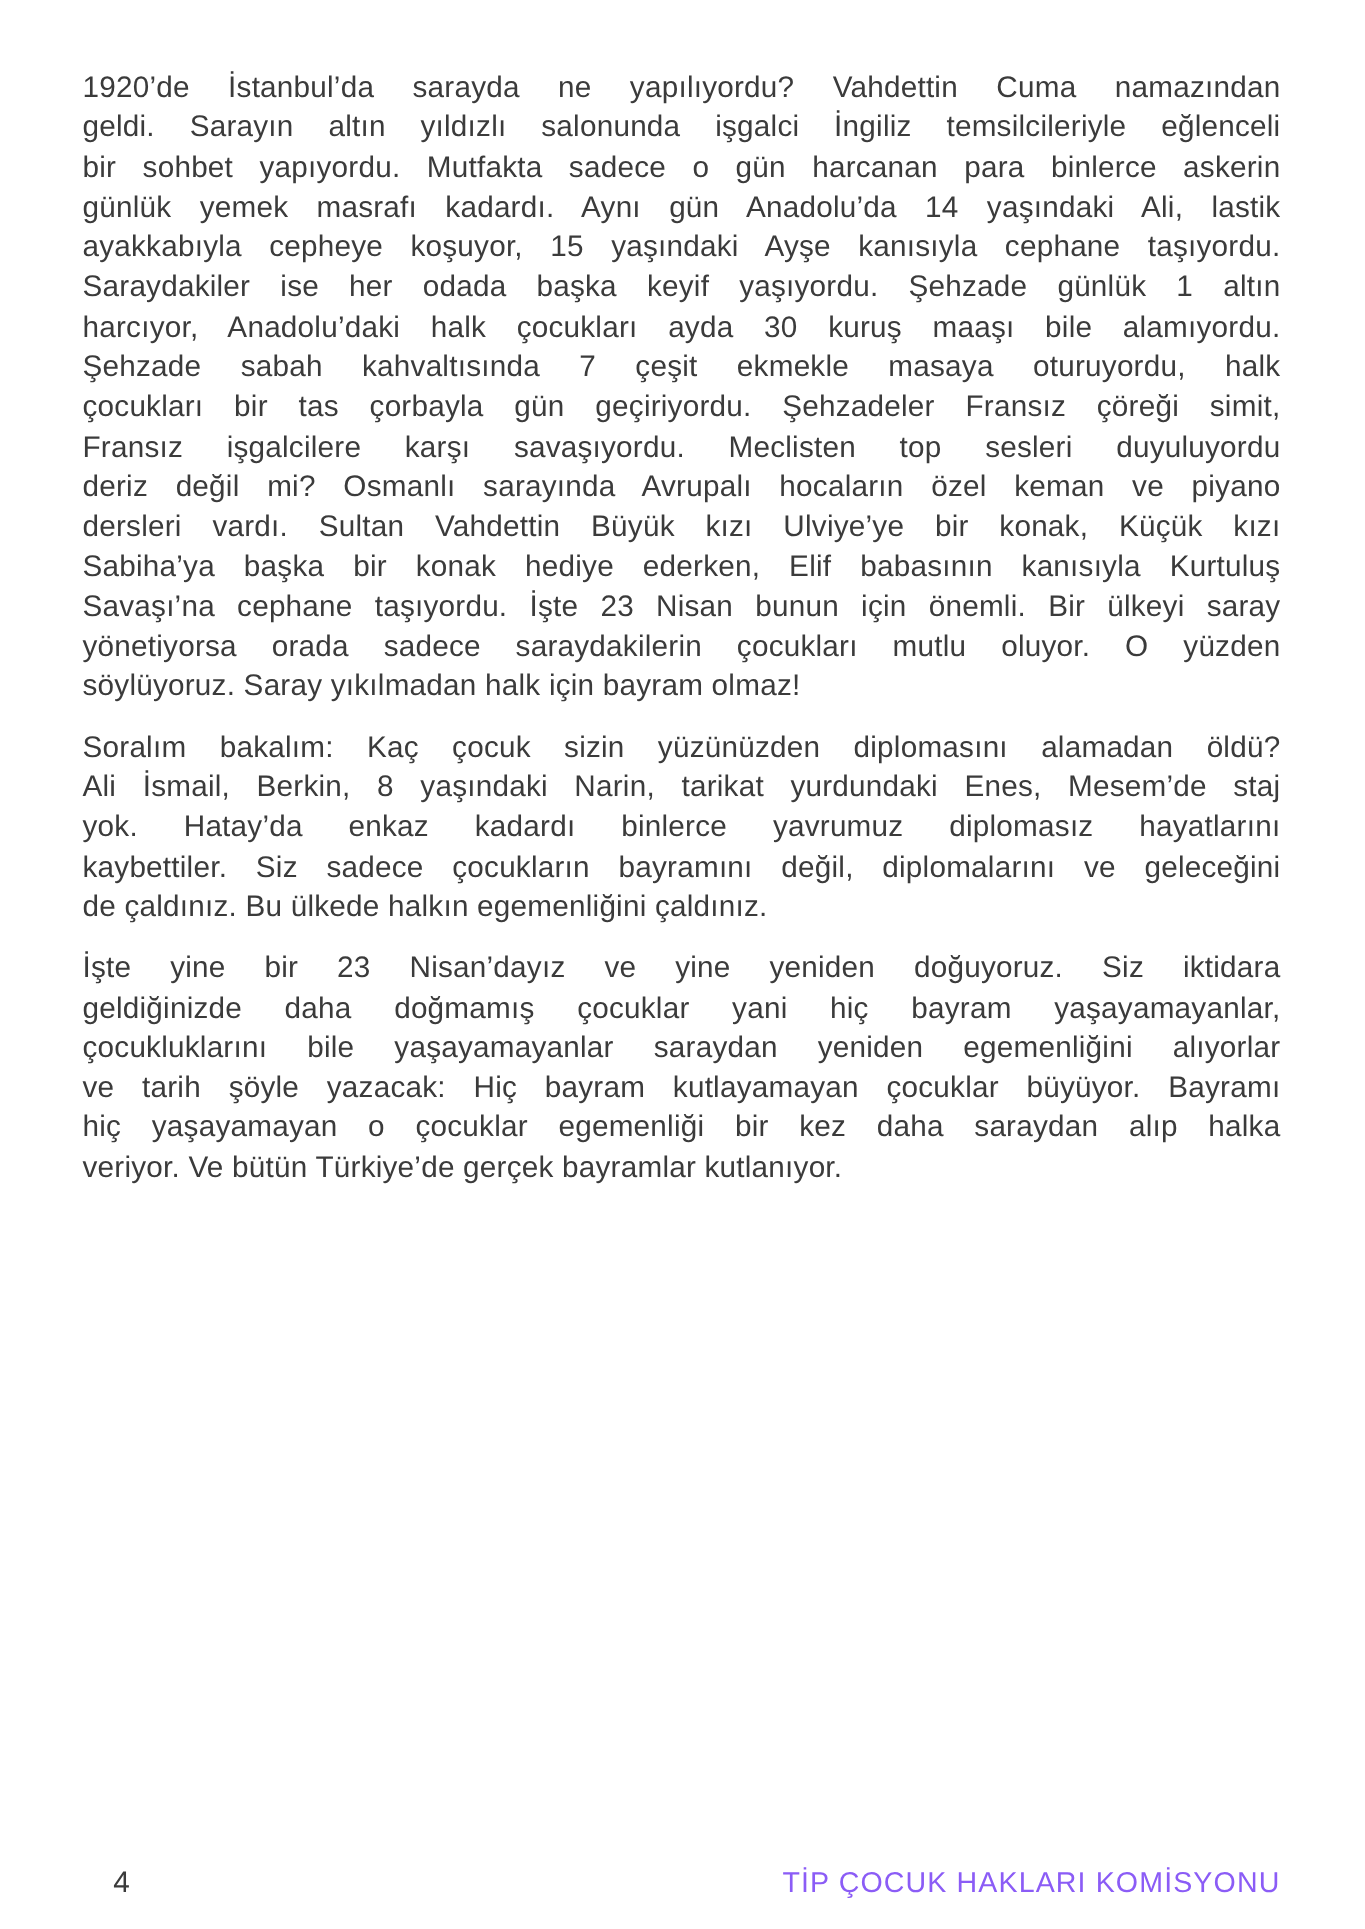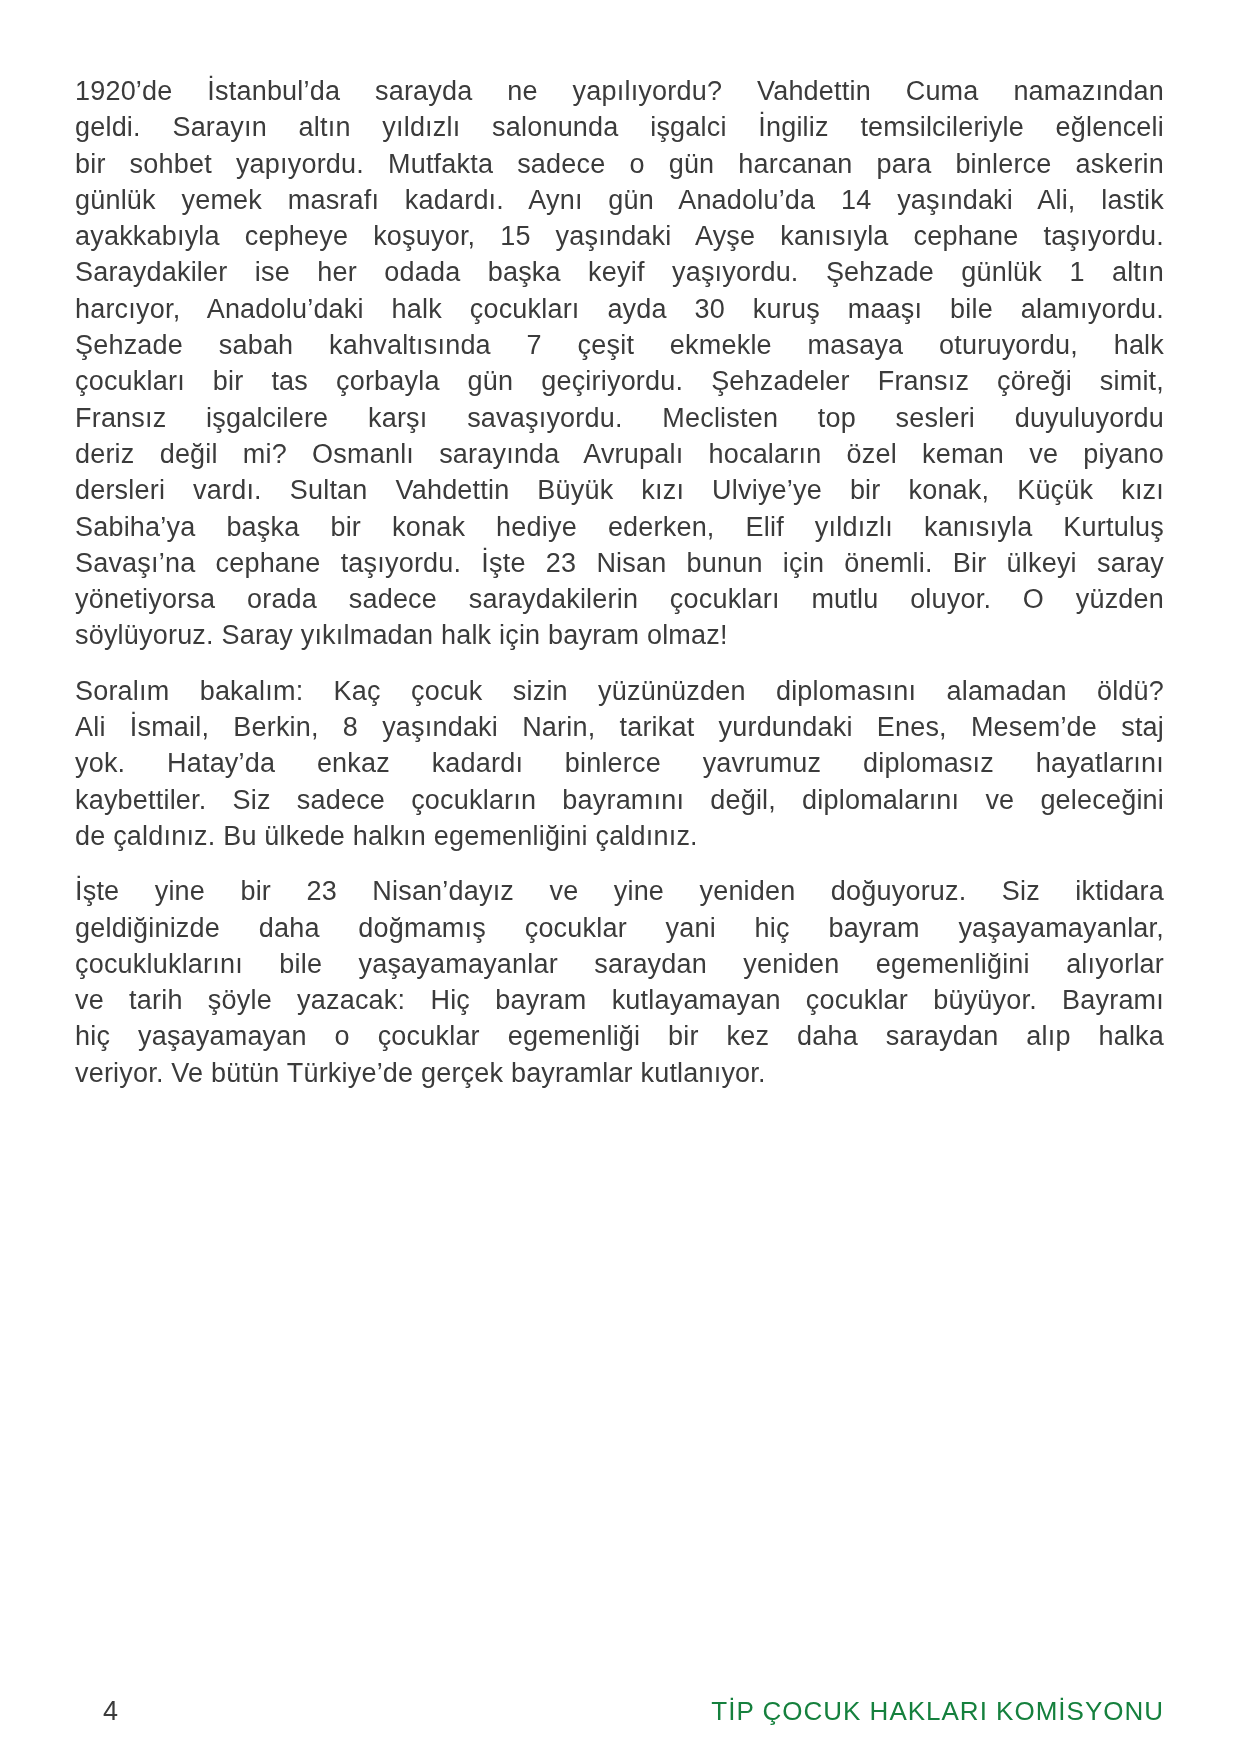--- a/index.html
+++ b/index.html
@@ -15,21 +15,21 @@
     color: #3b3b3b;
     overflow: hidden;
   }
   .page {
     position: absolute;
     inset: 0;
     background: #ffffff;
   }
   .content {
     position: absolute;
-    top: 73px;
+    top: 61px;
     left: 75px;
     right: 77px;
   }
   .paragraph {
     margin: 0 0 19px 0;
   }
   .line {
     font-size: 27px;
     line-height: 36.3px;
     letter-spacing: 0.2px;
@@ -57,21 +57,21 @@
     line-height: 34px;
     color: #3b3b3b;
   }
   .committee {
     position: absolute;
     right: 77px;
     top: 0;
     font-size: 26px;
     line-height: 34px;
     letter-spacing: 1px;
-    color: #15803d;
+    color: #8b5cf6;
     text-transform: none;
   }
 </style>
 </head>
 <body>
 
 <div class="page">
   <div class="content">
       <div class="paragraph">
         <div class="line">1920’de İstanbul’da sarayda ne yapılıyordu? Vahdettin Cuma namazından</div>
@@ -79,21 +79,21 @@
         <div class="line">bir sohbet yapıyordu. Mutfakta sadece o gün harcanan para binlerce askerin</div>
         <div class="line">günlük yemek masrafı kadardı. Aynı gün Anadolu’da 14 yaşındaki Ali, lastik</div>
         <div class="line">ayakkabıyla cepheye koşuyor, 15 yaşındaki Ayşe kanısıyla cephane taşıyordu.</div>
         <div class="line">Saraydakiler ise her odada başka keyif yaşıyordu. Şehzade günlük 1 altın</div>
         <div class="line">harcıyor, Anadolu’daki halk çocukları ayda 30 kuruş maaşı bile alamıyordu.</div>
         <div class="line">Şehzade sabah kahvaltısında 7 çeşit ekmekle masaya oturuyordu, halk</div>
         <div class="line">çocukları bir tas çorbayla gün geçiriyordu. Şehzadeler Fransız çöreği simit,</div>
         <div class="line">Fransız işgalcilere karşı savaşıyordu. Meclisten top sesleri duyuluyordu</div>
         <div class="line">deriz değil mi? Osmanlı sarayında Avrupalı hocaların özel keman ve piyano</div>
         <div class="line">dersleri vardı. Sultan Vahdettin Büyük kızı Ulviye’ye bir konak, Küçük kızı</div>
-        <div class="line">Sabiha’ya başka bir konak hediye ederken, Elif yıldızlı kanısıyla Kurtuluş</div>
+        <div class="line">Sabiha’ya başka bir konak hediye ederken, Elif babasının kanısıyla Kurtuluş</div>
         <div class="line">Savaşı’na cephane taşıyordu. İşte 23 Nisan bunun için önemli. Bir ülkeyi saray</div>
         <div class="line">yönetiyorsa orada sadece saraydakilerin çocukları mutlu oluyor. O yüzden</div>
         <div class="line last">söylüyoruz. Saray yıkılmadan halk için bayram olmaz!</div>
       </div>
       <div class="paragraph">
         <div class="line">Soralım bakalım: Kaç çocuk sizin yüzünüzden diplomasını alamadan öldü?</div>
         <div class="line">Ali İsmail, Berkin, 8 yaşındaki Narin, tarikat yurdundaki Enes, Mesem’de staj</div>
         <div class="line">yok. Hatay’da enkaz kadardı binlerce yavrumuz diplomasız hayatlarını</div>
         <div class="line">kaybettiler. Siz sadece çocukların bayramını değil, diplomalarını ve geleceğini</div>
         <div class="line last">de çaldınız. Bu ülkede halkın egemenliğini çaldınız.</div>

